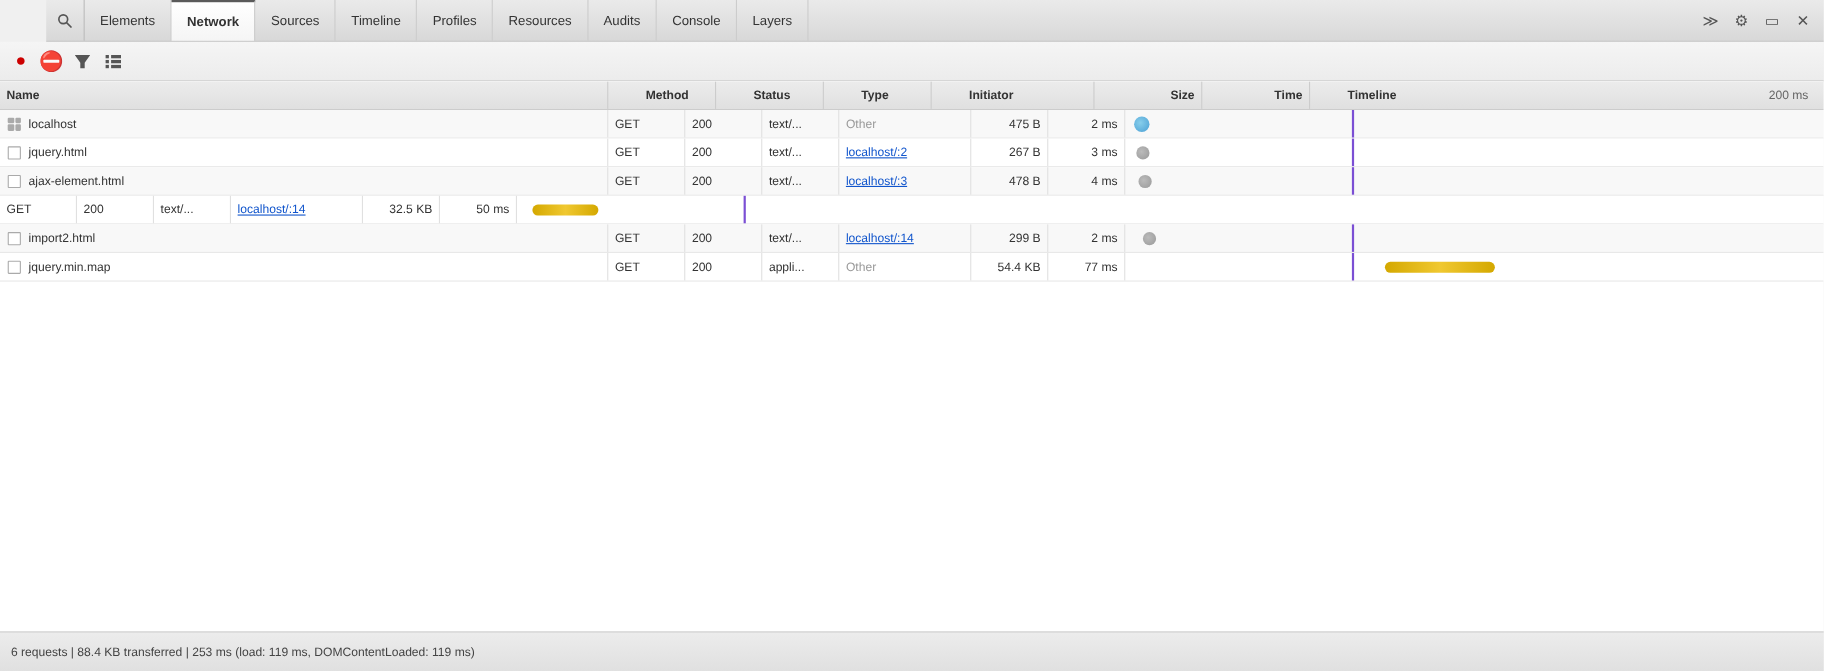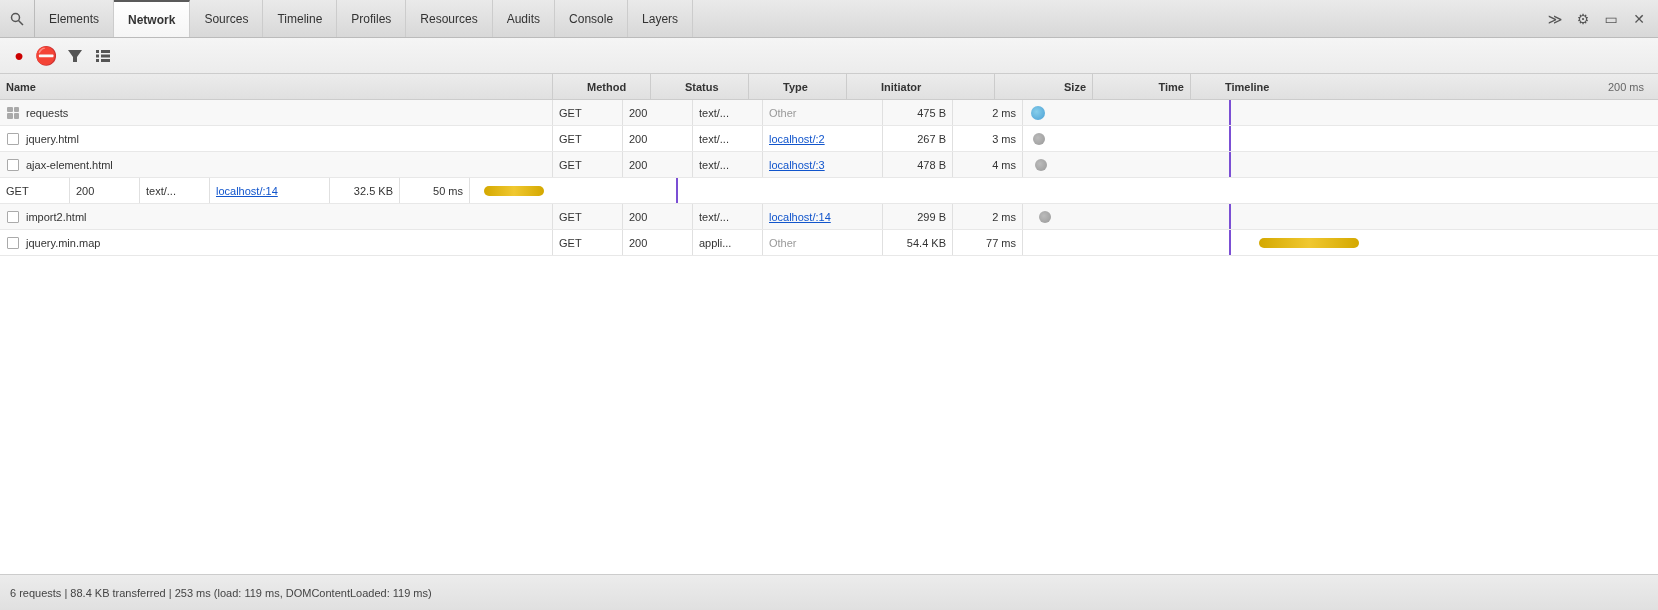--- a/index.html
+++ b/index.html
@@ -15,20 +15,21 @@
     }
 
     
     .toolbar {
       display: flex;
       align-items: stretch;
       background: linear-gradient(to bottom, #eaeaea, #d8d8d8);
       border-bottom: 1px solid #bbb;
       height: 38px;
       flex-shrink: 0;
+      margin-left: 42px;
     }
     .toolbar-search {
       display: flex;
       align-items: center;
       padding: 0 10px;
       border-right: 1px solid #bbb;
     }
     .toolbar-search svg {
       width: 14px; height: 14px;
     }
@@ -297,21 +298,21 @@
     <div class="table-row">
       <div class="td name-col">
         <span class="file-icon">
           <div class="icon-grid">
               <span></span>
               <span></span>
               <span></span>
               <span></span>
             </div>
         </span>
-        <span>requests</span>
+        <span>localhost</span>
       </div>
       <div class="td method-col">GET</div>
       <div class="td status-col">200</div>
       <div class="td type-col">text/...</div>
       <div class="td initiator-col other">Other</div>
       <div class="td size-col">475 B</div>
       <div class="td time-col">2 ms</div>
       <div class="td timeline-col">
         <div class="timeline-wrapper">
           <div class="timeline-bar bar-blue" style="left:2px;"></div>

